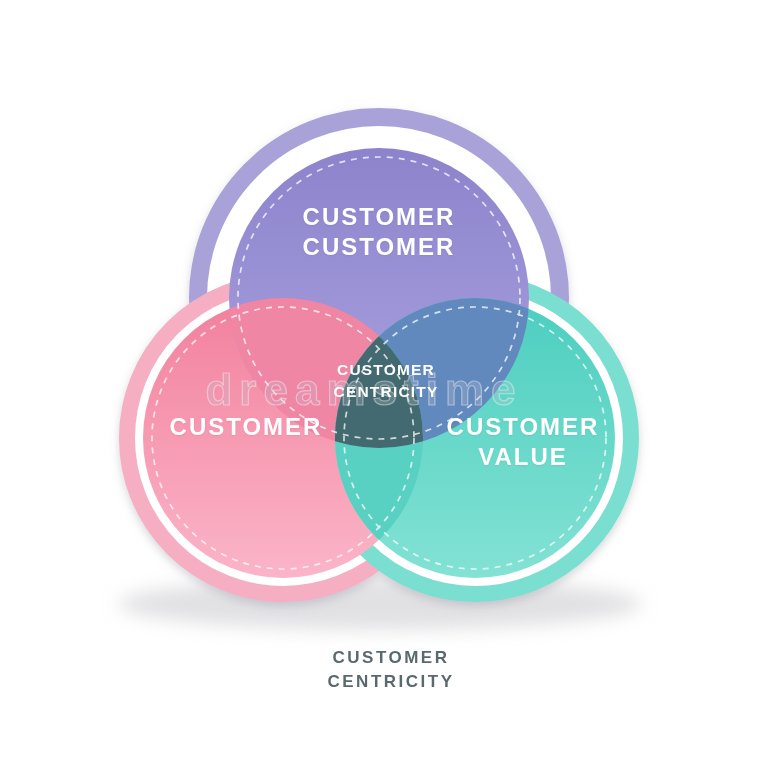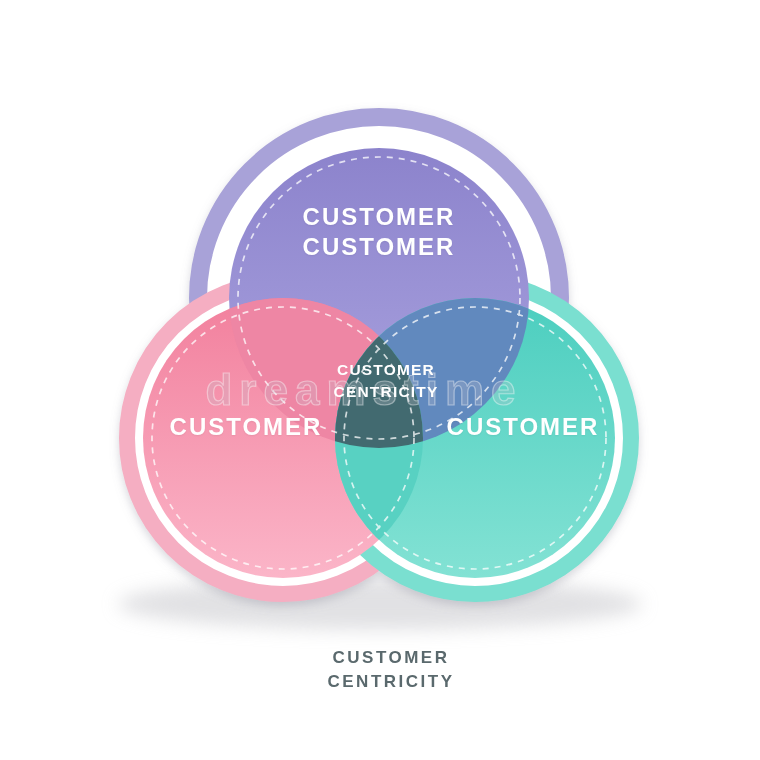--- a/index.html
+++ b/index.html
@@ -138,20 +138,21 @@
     <div>CUSTOMER</div>
     <div>CUSTOMER</div>
   </div>
 
   <div class="label label-experience">
     <div>CUSTOMER</div>
   </div>
 
   <div class="label label-value">
     <div>CUSTOMER</div>
+    <div>VALUE</div>
   </div>
 
   <div class="label-center">
     <div>CUSTOMER</div>
     <div>CENTRICITY</div>
   </div>
 
   <div class="caption">
     <div>CUSTOMER</div>
     <div>CENTRICITY</div>

